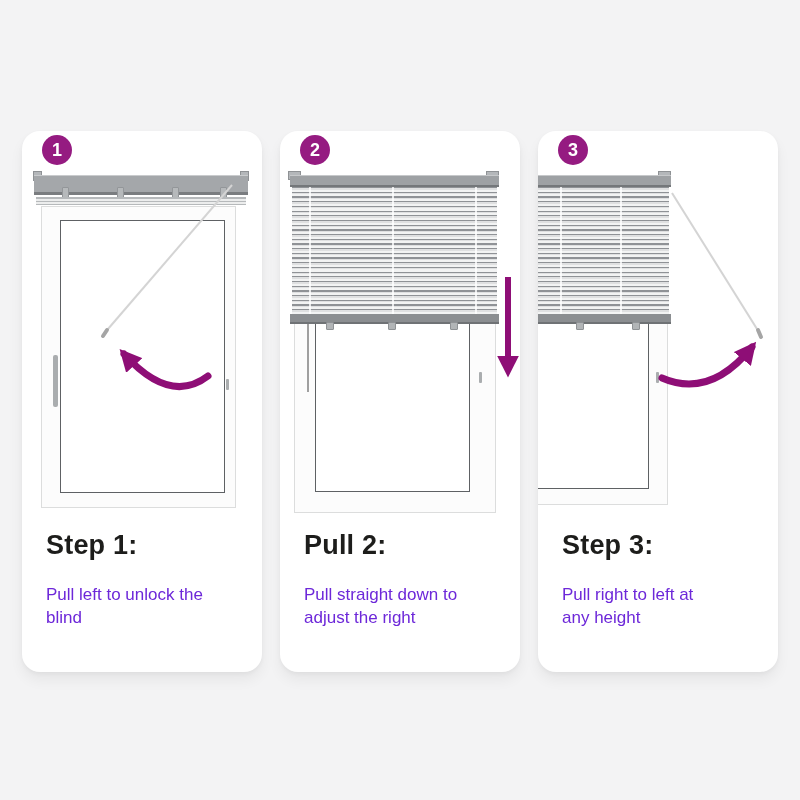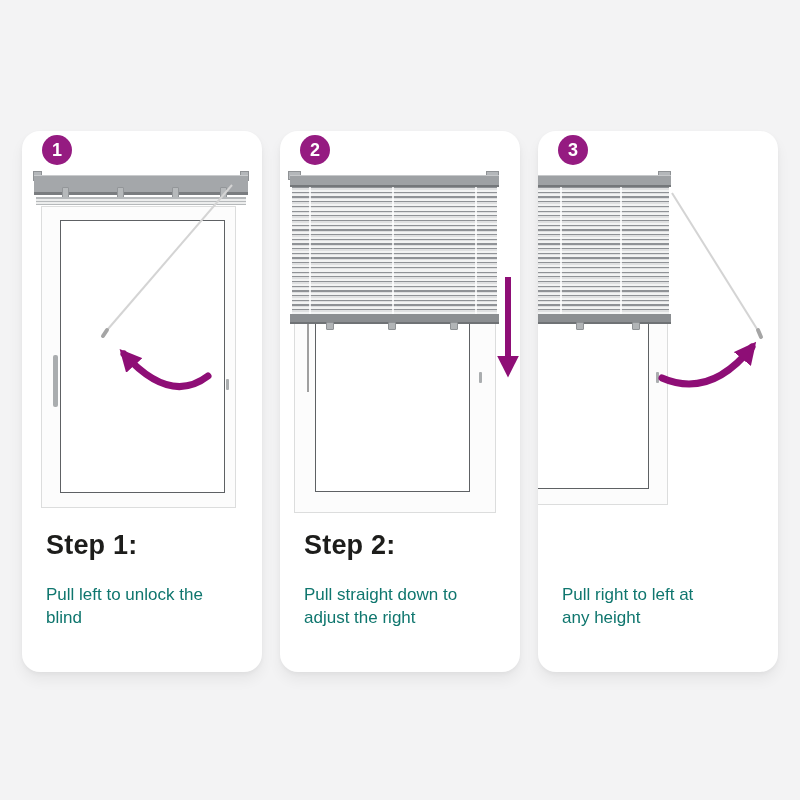--- a/index.html
+++ b/index.html
@@ -42,21 +42,21 @@
   .ladder{position:absolute;width:2px;background:rgba(255,255,255,.78);}
   .brail{position:absolute;background:#8b8e91;border-bottom:2px solid #6f7275;box-sizing:border-box;}
   .cordline{position:absolute;width:2px;background:#a0a0a0;}
 
   .step-title{
     position:absolute;left:24px;top:399px;
     font-size:27px;font-weight:bold;color:#1d1d1b;letter-spacing:.2px;z-index:12;
   }
   .step-desc{
     position:absolute;left:24px;top:452px;width:162px;
-    font-size:17px;line-height:1.38;color:#0f766e;z-index:12;
+    font-size:17px;line-height:1.38;color:#6d28d9;z-index:12;
   }
 </style>
 </head>
 <body>
 
 <div class="stage">
 
   <div class="card">
     <div class="badge">1</div>
 
@@ -119,21 +119,21 @@
       <svg class="overlay" viewBox="0 0 240 541">
         <defs>
           <marker id="ah2" viewBox="0 0 10 10" refX="7" refY="5" markerWidth="22" markerHeight="22" markerUnits="userSpaceOnUse" orient="auto">
             <path d="M0,0 L10,5 L0,10 Z" fill="#8e0e76"></path>
           </marker>
         </defs>
         <line x1="228" y1="146" x2="228" y2="240" stroke="#8e0e76" stroke-width="6" marker-end="url(#ah2)"></line>
       </svg>
     </div>
 
-    <div class="step-title">Step 2:</div>
+    <div class="step-title">Pull 2:</div>
     <div class="step-desc">Pull straight down to adjust the right</div>
   </div>
 
   <div class="card">
     <div class="badge">3</div>
 
     <div class="illus">
 
       <div class="win" style="left:-20px;top:60px;width:150px;height:314px;">
         <div class="glass" style="top:14px;right:18px;bottom:15px;left:-5px;"></div>
@@ -154,16 +154,17 @@
           <marker id="ah3" viewBox="0 0 10 10" refX="7" refY="5" markerWidth="22" markerHeight="22" markerUnits="userSpaceOnUse" orient="auto">
             <path d="M0,0 L10,5 L0,10 Z" fill="#8e0e76"></path>
           </marker>
         </defs>
         <line x1="134" y1="62" x2="219" y2="198" stroke="#d4d4d4" stroke-width="2"></line>
         <line x1="220" y1="199" x2="223" y2="206" stroke="#a5a5a5" stroke-width="4" stroke-linecap="round"></line>
         <path d="M 124 247 Q 172 268 214 216" fill="none" stroke="#8e0e76" stroke-width="7" stroke-linecap="round" marker-end="url(#ah3)"></path>
       </svg>
     </div>
 
+    <div class="step-title">Step 3:</div>
     <div class="step-desc">Pull right to left at any height</div>
   </div>
 
 </div>
 
 </body></html>

